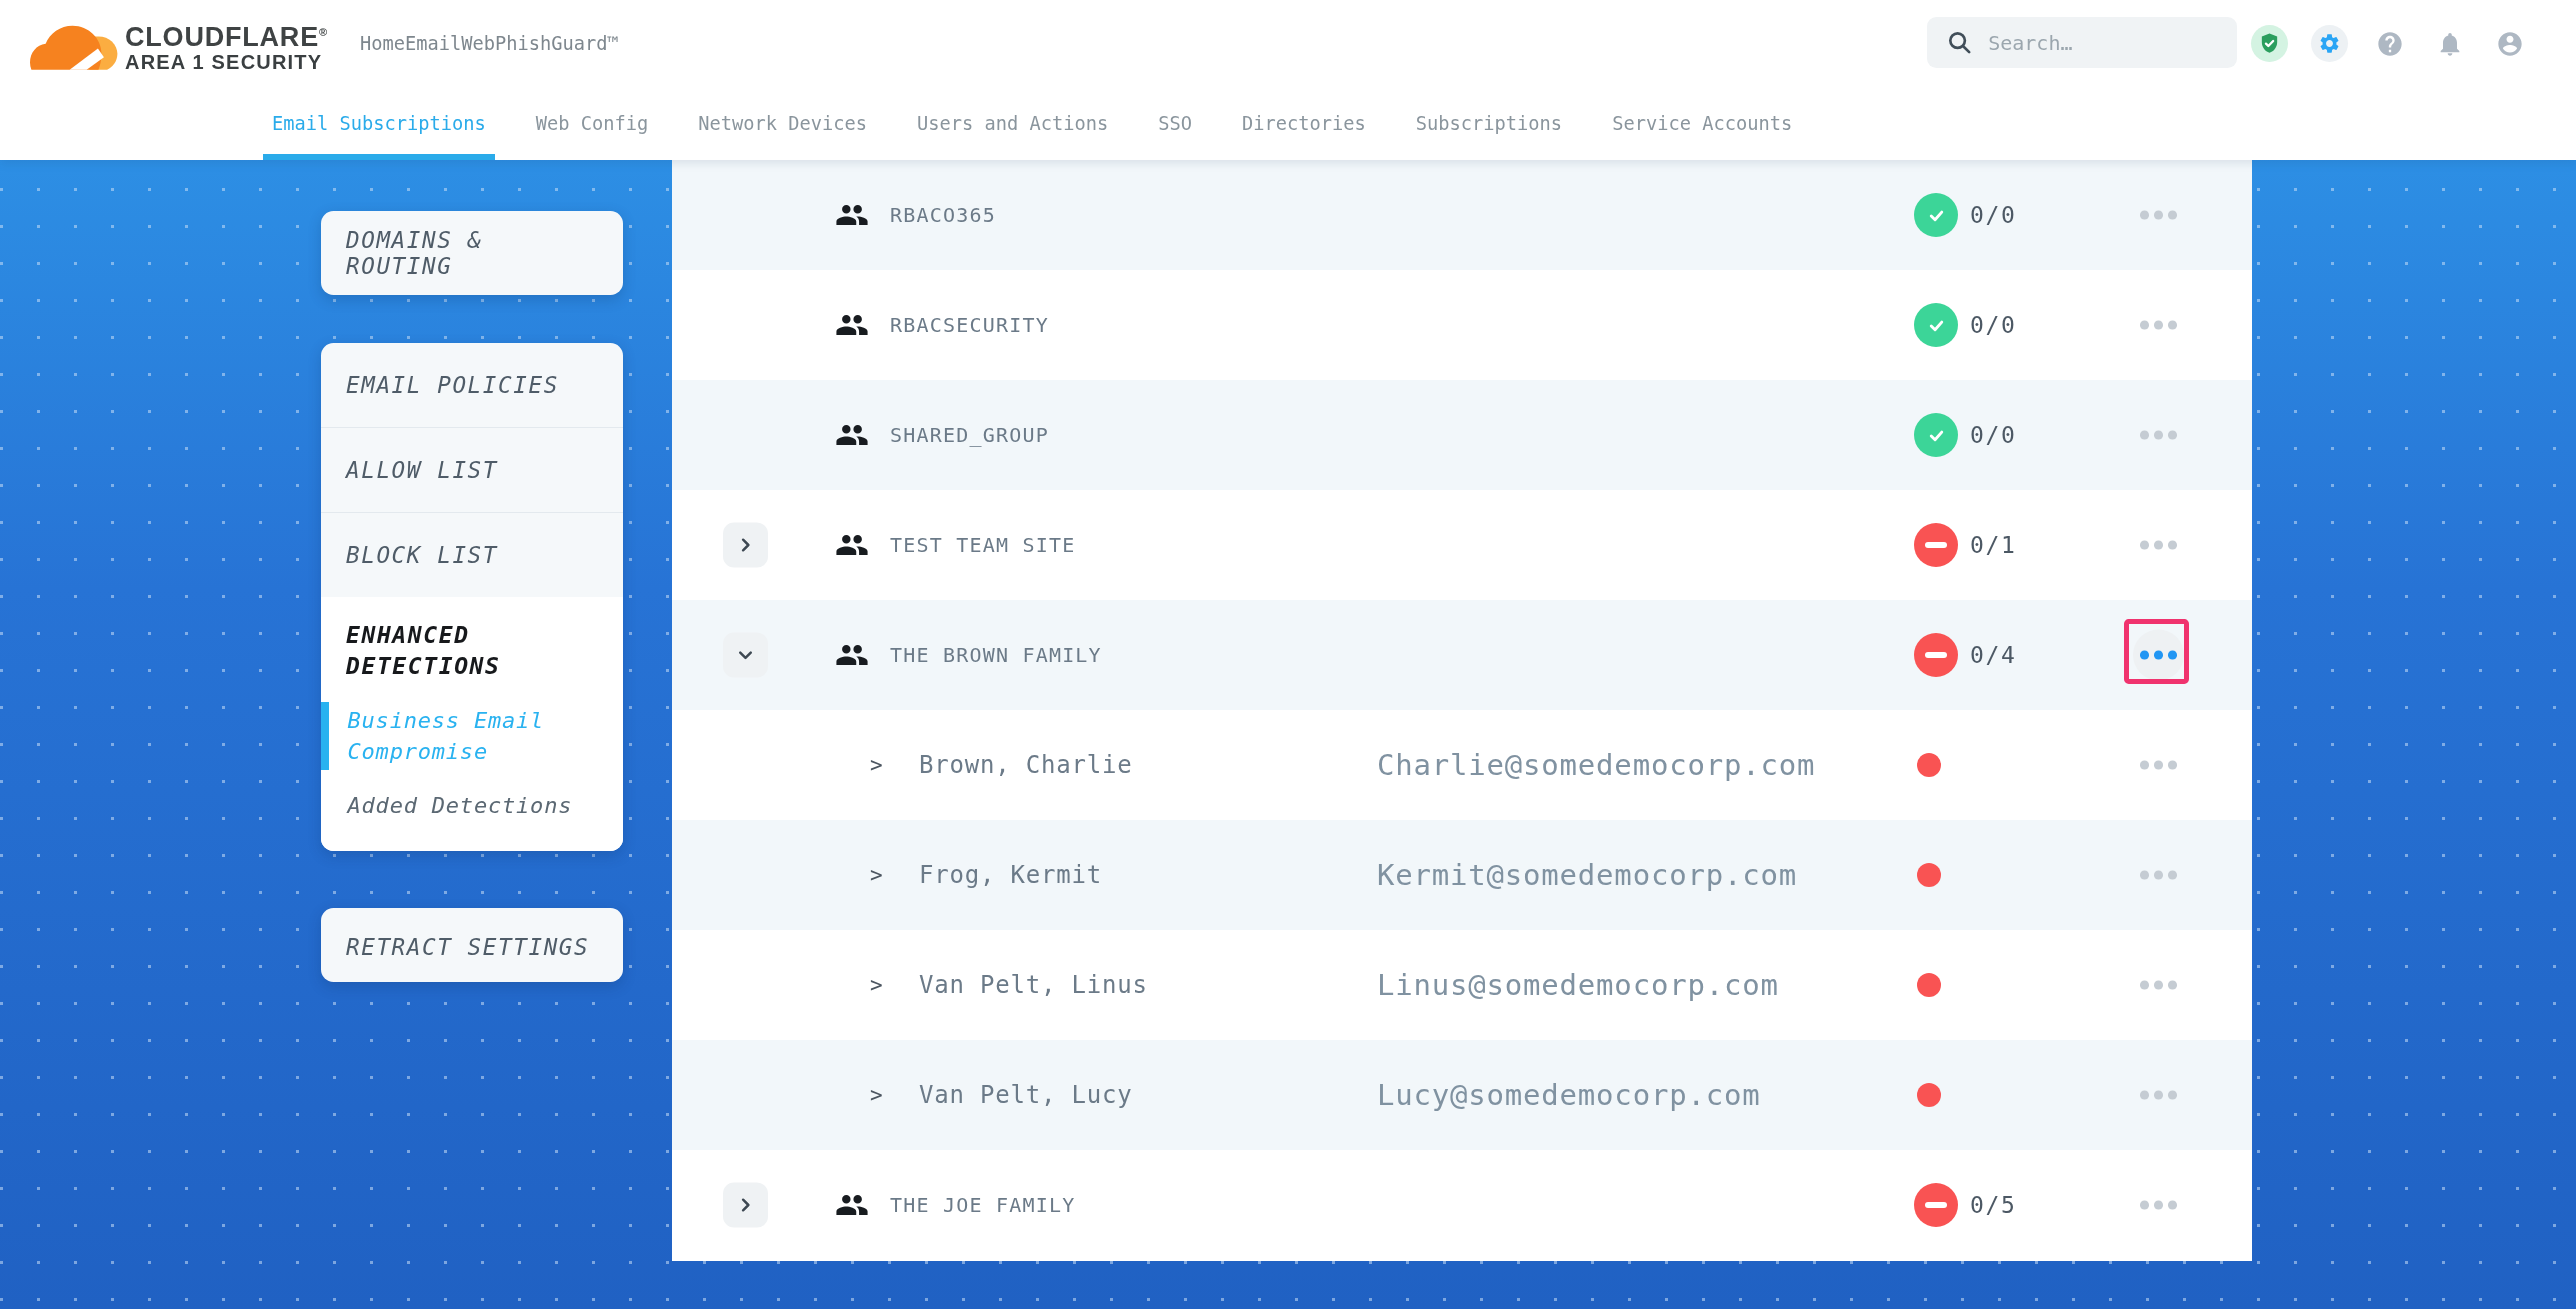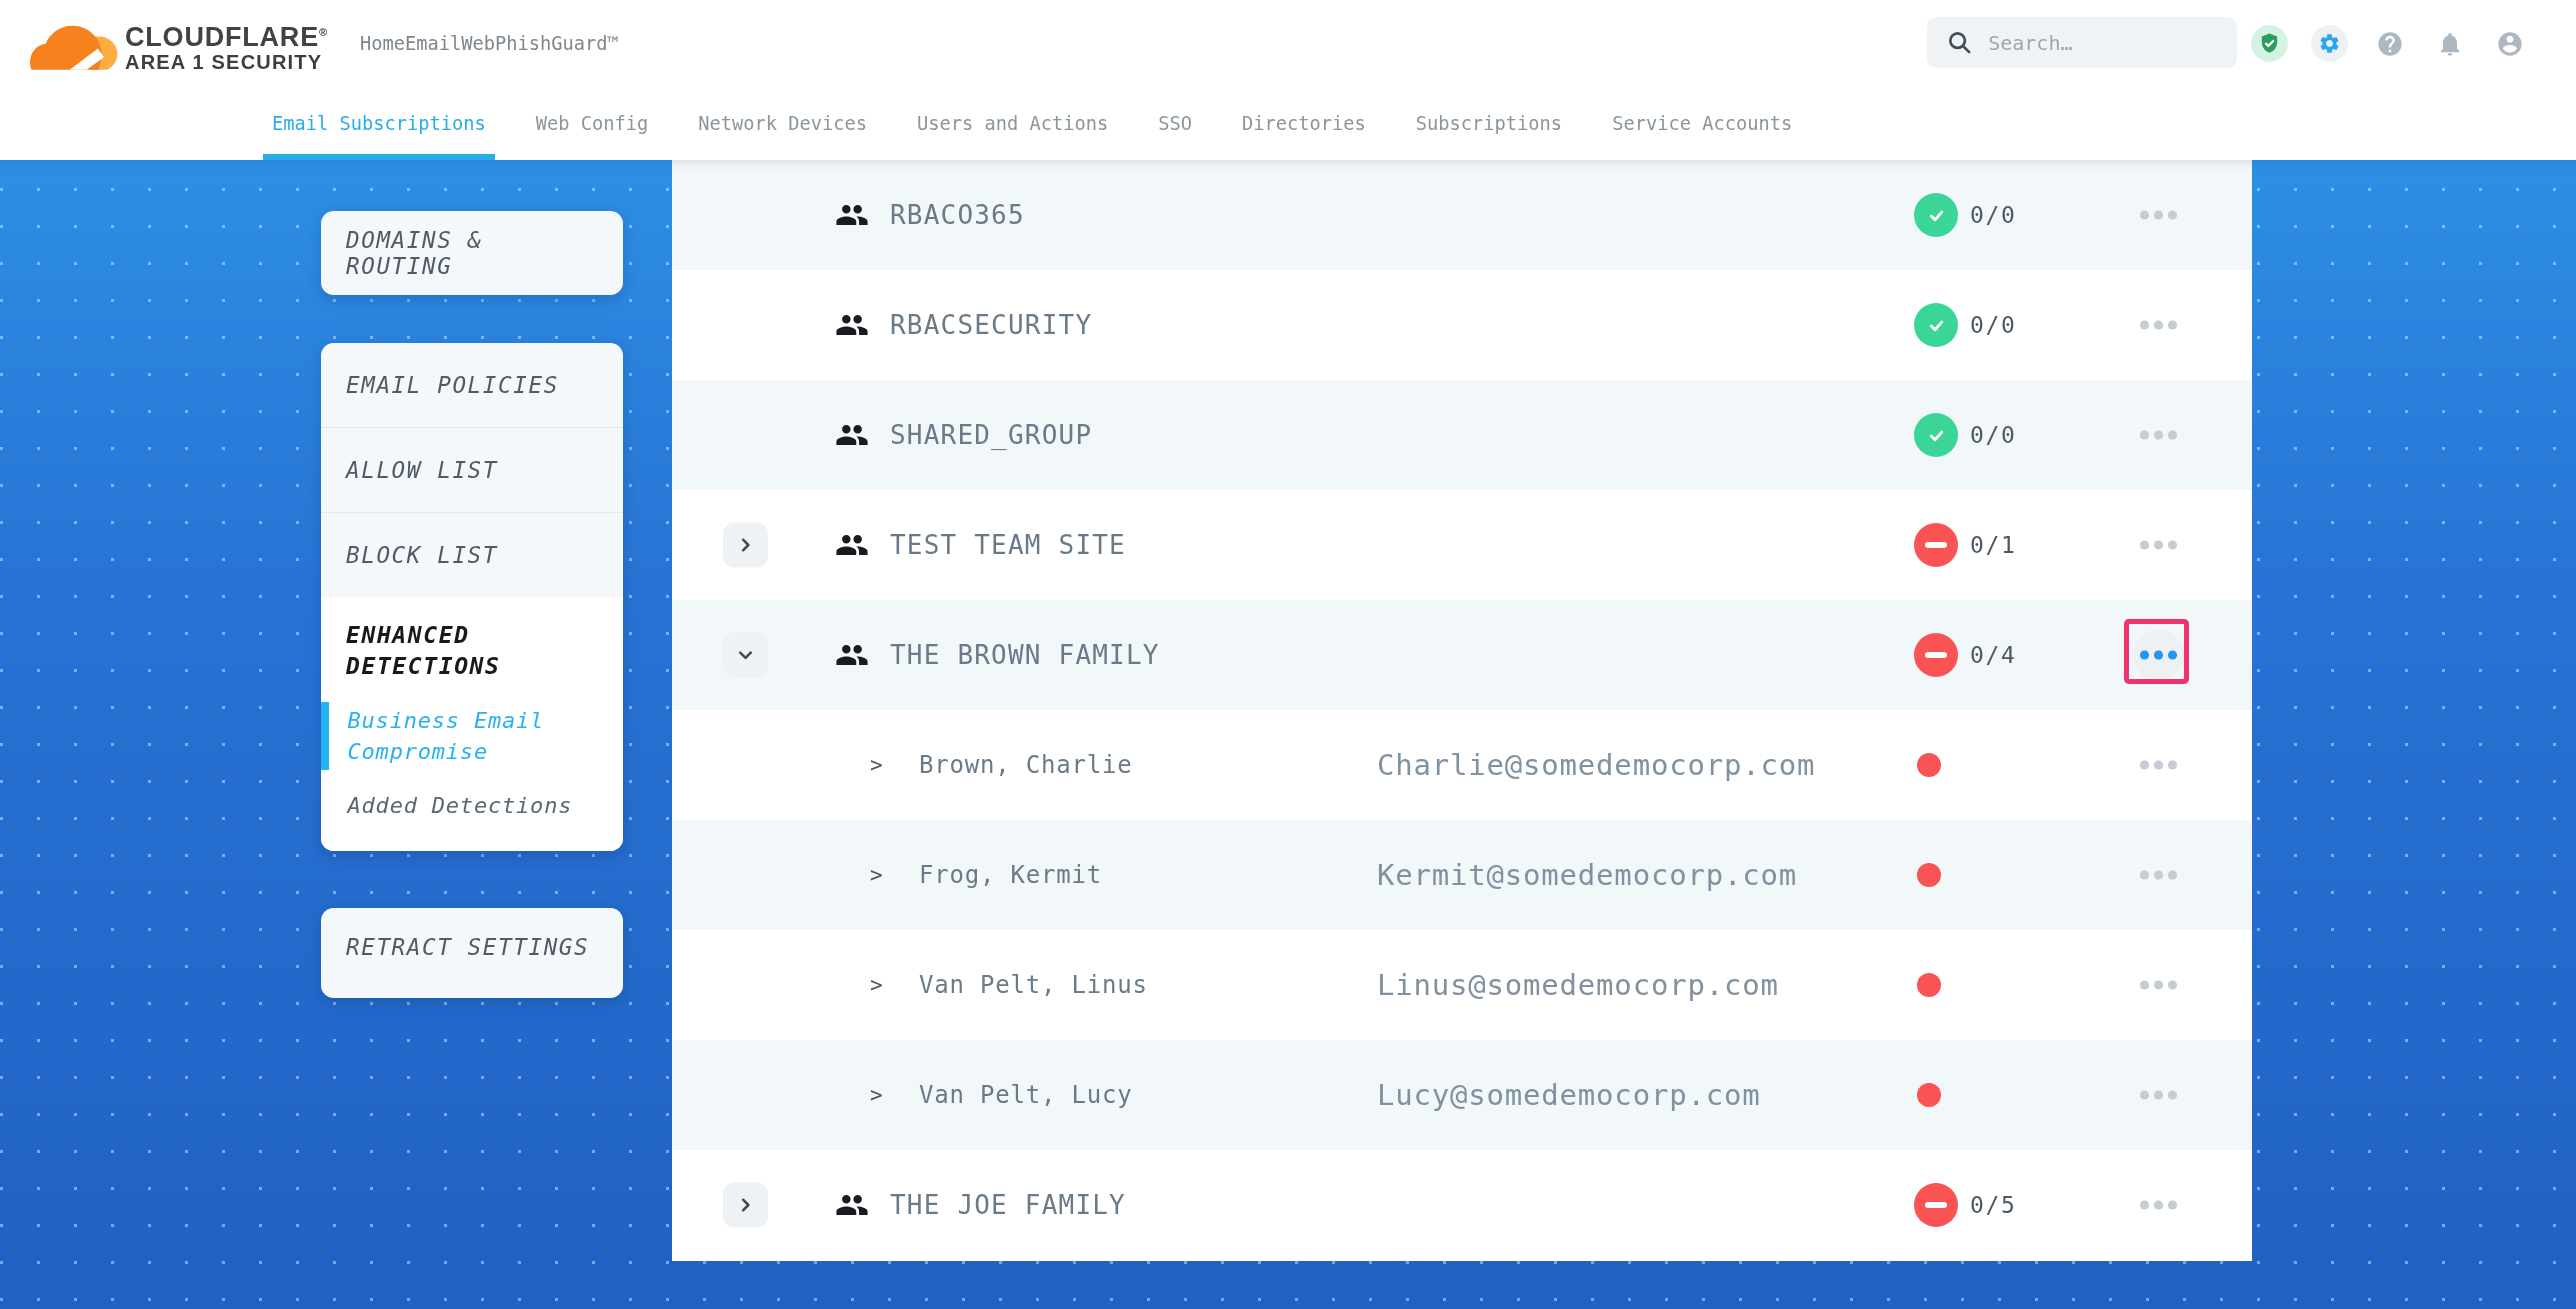--- a/index.html
+++ b/index.html
@@ -73,21 +73,21 @@
   }
 
   
   .sidebar{position:absolute;left:321px;top:160px;width:302px;z-index:5;}
   .card{
     position:absolute;left:0;width:302px;background:#F5F8FA;border-radius:12.5px;
     box-shadow:0 4.7px 14px rgba(10,40,85,.20);overflow:hidden;font-style:italic;
   }
   .card.c1{top:51px;height:84px;}
   .card.c2{top:183px;}
-  .card.c3{top:748px;height:90px;}
+  .card.c3{top:748px;height:74px;}
   .side-item{
     height:84px;display:flex;align-items:center;padding:0 25px;
     font-size:22.6px;letter-spacing:1.6px;color:#4F5C68;cursor:pointer;
   }
   .card.c3 .side-item{height:78px;}
   .divider{height:0.8px;background:#E3E9EE;margin:0;}
   .side-section{background:#FFFFFF;padding:23px 0 30px 0;}
   .section-title{
     padding:0 25px;font-size:23px;font-weight:bold;letter-spacing:1.6px;
     color:#17191C;line-height:31px;cursor:pointer;
@@ -108,21 +108,21 @@
   .row{position:relative;height:110px;}
   .row.stripe{background:#F2F7FA;}
   .vcenter{position:absolute;top:50%;transform:translateY(-50%);}
   .expand-btn{
     left:51px;width:45px;height:45px;border-radius:11px;background:#EFF2F4;
     display:flex;align-items:center;justify-content:center;cursor:pointer;
   }
   .expand-btn svg{width:23px;height:23px;}
   .people{left:163px;width:34px;height:34px;}
   .people svg{width:34px;height:34px;display:block;}
-  .gname{left:218px;font-size:26px;letter-spacing:1.2px;color:#6B7A88;white-space:nowrap;}
+  .gname{left:218px;font-size:20px;letter-spacing:1.2px;color:#6B7A88;white-space:nowrap;}
   .mchev{left:198px;font-size:21px;color:#4C5661;}
   .mname{left:247px;font-size:24px;letter-spacing:0.8px;color:#6B7A88;white-space:nowrap;}
   .email{left:705px;font-size:29px;letter-spacing:0.8px;color:#8092A1;white-space:nowrap;}
   .badge{
     left:1242px;width:44px;height:44px;border-radius:50%;
     display:flex;align-items:center;justify-content:center;
   }
   .badge.pass{background:#3CD598;}
   .badge.fail{background:#F95353;}
   .badge .minus{width:22px;height:6.2px;border-radius:3.1px;background:#fff;}

